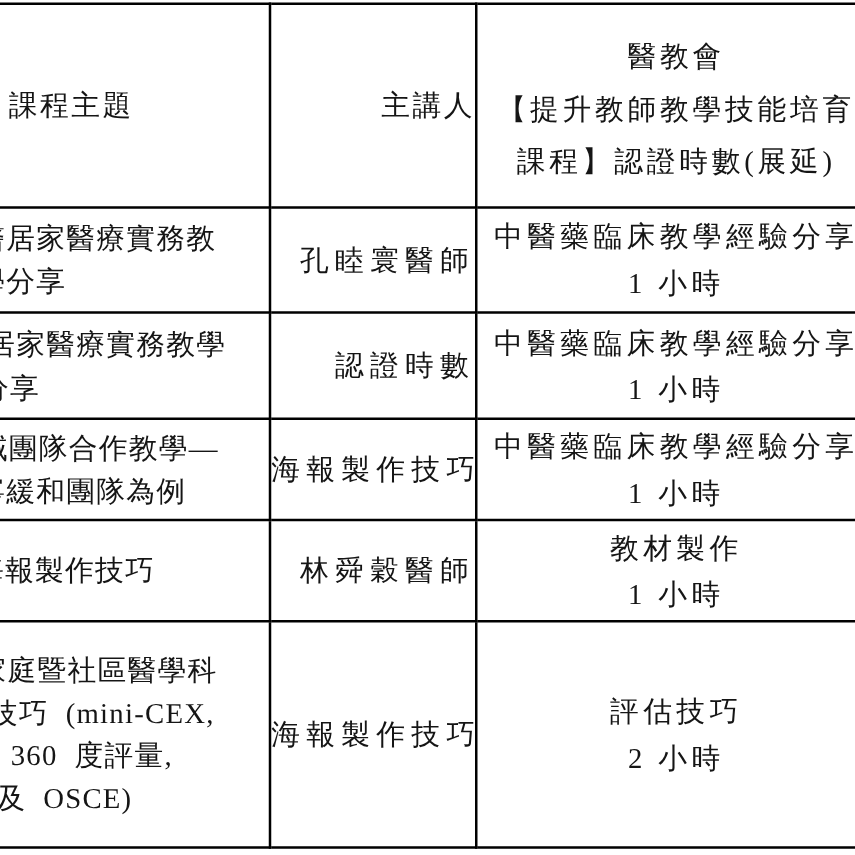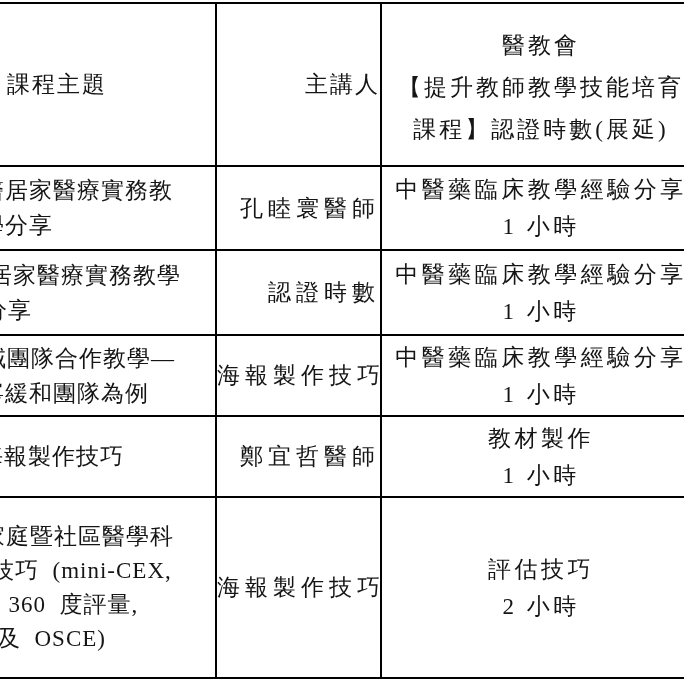--- a/index.html
+++ b/index.html
@@ -109,21 +109,21 @@
         <span class="cert-line">中醫藥臨床教學經驗分享</span>
         <span class="cert-line">1 小時</span>
       </td>
     </tr>
 
     <tr class="h-r4">
       <td class="topic-cell">
         <span class="topic-line" style="margin-left:38px">海報製作技巧</span>
       </td>
       <td class="speaker-cell">
-        <span class="speaker">鄭宜哲醫師</span>
+        <span class="speaker">林舜穀醫師</span>
       </td>
       <td class="cert-cell">
         <span class="cert-line">教材製作</span>
         <span class="cert-line">1 小時</span>
       </td>
     </tr>
 
     <tr class="h-r5">
       <td class="topic-cell">
         <span class="topic-line" style="margin-left:40px">家庭暨社區醫學科</span>

